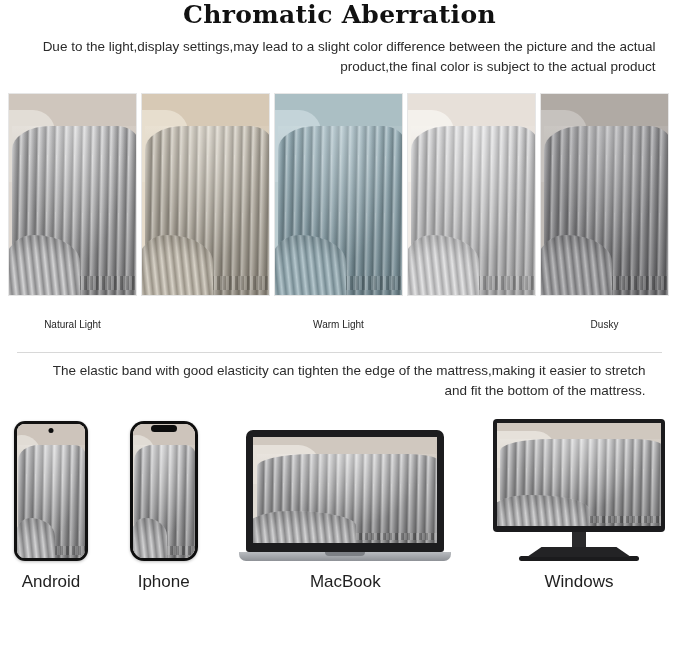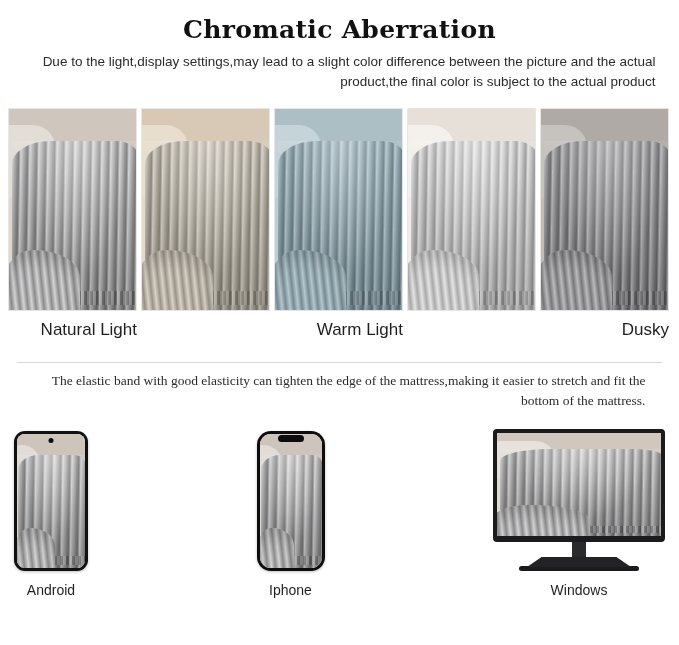--- a/index.html
+++ b/index.html
@@ -20,21 +20,21 @@
     width: 679px;
   }
 
   .title {
     font-family: "DejaVu Serif", serif;
     font-weight: bold;
     font-size: 25px;
     text-align: center;
     letter-spacing: 0.3px;
     margin: 0;
-    padding-top: 15px;
+    padding-top: 0;
     color: #111;
   }
 
   .subtitle {
     font-family: "Liberation Sans", sans-serif;
     font-size: 13.5px;
     line-height: 20px;
     text-align: right;
     color: #2b2b2b;
     margin: 8px auto 0 auto;
@@ -54,23 +54,23 @@
   }
   .swatch-img {
     width: 129px;
     height: 203px;
     position: relative;
     overflow: hidden;
     border: 1px solid #e6e6e6;
     box-sizing: border-box;
   }
   .swatch-caption {
-    font-size: 17px;
-    text-align: right;
-    padding-top: 9px;
+    font-size: 10px;
+    text-align: center;
+    padding-top: 23px;
     color: #1f1f1f;
   }
 
   
   .photo {
     position: absolute;
     inset: 0;
   }
   .photo .bg {
     position: absolute;
@@ -152,21 +152,21 @@
     justify-content: space-between;
     padding: 0 14px;
     margin-top: 18px;
   }
   .device-cell {
     display: flex;
     flex-direction: column;
     align-items: center;
   }
   .device-caption {
-    font-size: 14px;
+    font-size: 17px;
     text-align: center;
     padding-top: 11px;
     color: #1f1f1f;
   }
 
   
   .phone-android {
     width: 74px;
     height: 140px;
     border-radius: 11px;
@@ -392,21 +392,21 @@
       </div>
       <div class="swatch-caption">Dusky</div>
     </div>
 
   </div>
 </div>
 
 <div class="divider"></div>
 
 <div class="section">
-  <p class="subtitle" style="width:612px;font-family:Liberation Serif, serif;">The elastic band with good elasticity can tighten the edge of the mattress,making it easier to stretch and fit the bottom of the mattress.</p>
+  <p class="subtitle" style="width:612px;">The elastic band with good elasticity can tighten the edge of the mattress,making it easier to stretch and fit the bottom of the mattress.</p>
 
   <div class="device-row">
 
     <div class="device-cell">
       <div class="phone-android">
         <div class="punch"></div>
         <div class="screen">
           <div class="photo">
             <div class="bg" style="background:#dcd6cf"></div>
             <div class="sofa" style="background:#cdc4bb"></div>
@@ -432,20 +432,39 @@
             <div class="blanket" style="background-color:#a9a9ab">
               <div class="fringe"></div>
             </div>
             <div class="fold" style="background-color:#b3b3b5"></div>
           </div>
         </div>
       </div>
       <div class="device-caption">Iphone</div>
     </div>
 
+    <div class="device-cell">
+      <div class="macbook">
+        <div class="lid">
+          <div class="screen">
+            <div class="photo">
+              <div class="bg" style="background:#e0dbd4"></div>
+              <div class="sofa" style="background:#d0c8bf"></div>
+              <div class="cushion" style="background:#e6e1da"></div>
+              <div class="blanket" style="background-color:#a9a9ab">
+                <div class="fringe"></div>
+              </div>
+              <div class="fold" style="background-color:#b3b3b5"></div>
+            </div>
+          </div>
+        </div>
+        <div class="base"></div>
+      </div>
+      <div class="device-caption">MacBook</div>
+    </div>
 
     <div class="device-cell">
       <div class="monitor">
         <div class="panel">
           <div class="screen">
             <div class="photo">
               <div class="bg" style="background:#e0dbd4"></div>
               <div class="sofa" style="background:#d0c8bf"></div>
               <div class="cushion" style="background:#e6e1da"></div>
               <div class="blanket" style="background-color:#a9a9ab">

